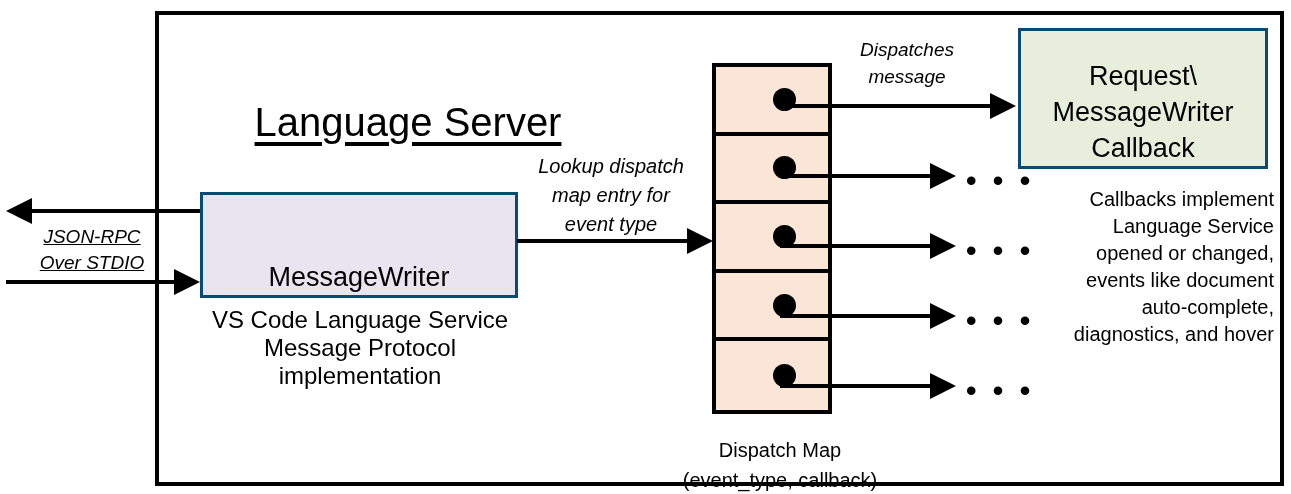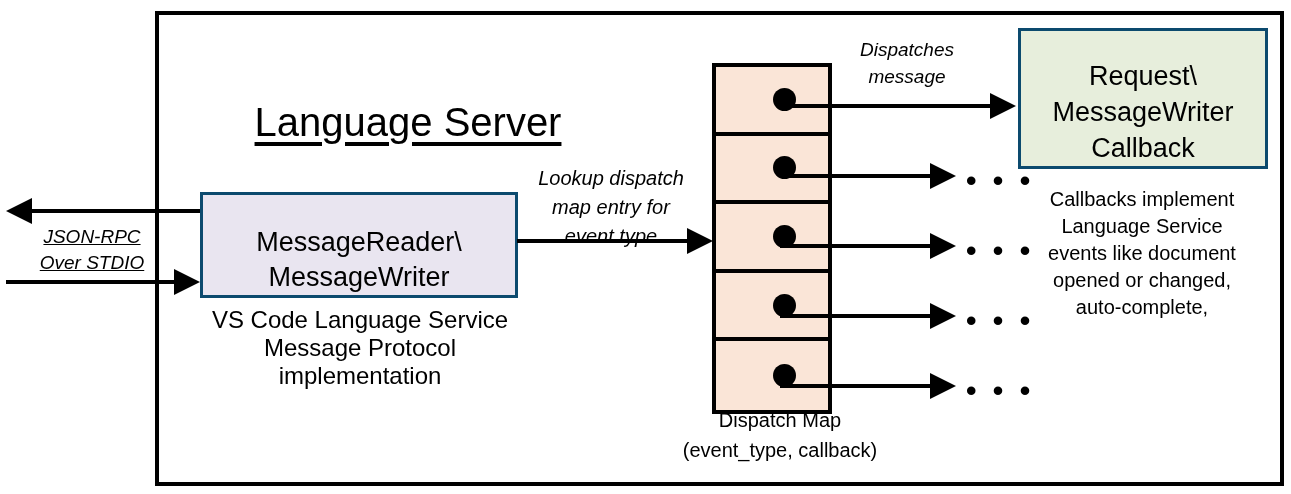--- a/index.html
+++ b/index.html
@@ -77,33 +77,33 @@
   #messagereader-caption {
     left: 190px;
     top: 306px;
     width: 340px;
     font-size: 24px;
     line-height: 28px;
     text-align: center;
   }
   #dispatchmap-caption {
     left: 640px;
-    top: 405px;
+    top: 435px;
     width: 280px;
     font-size: 20px;
     line-height: 30px;
     text-align: center;
   }
   #callback-description {
     left: 1010px;
     top: 186px;
     width: 264px;
     font-size: 20px;
     line-height: 27px;
-    text-align: center;
+    text-align: right;
   }
 
   
   .edge-label {
     font-style: italic;
     text-align: center;
     line-height: 26px;
   }
   #label-jsonrpc {
     left: 12px;
@@ -111,21 +111,20 @@
     width: 160px;
     font-size: 19px;
     text-decoration: underline;
   }
   #label-lookup {
     left: 513px;
     top: 152px;
     width: 196px;
     font-size: 20px;
     line-height: 29px;
-    margin-top: 12px;
   }
   #label-dispatches {
     left: 832px;
     top: 36px;
     width: 150px;
     font-size: 19px;
     line-height: 27px;
   }
 
   
@@ -196,21 +195,20 @@
   <div class="abs hline" style="left:6px; top:280px; width:170px;"></div>
   <div class="abs arrow-right" style="left:174px; top:269px;"></div>
 
   <div class="abs edge-label" id="label-jsonrpc">
     <div>JSON-RPC</div>
     <div>Over STDIO</div>
   </div>
 
   <div class="abs node-box" id="messagereader-box">
     <div>
-      <div>MessageReader\</div>
       <div>MessageWriter</div>
     </div>
   </div>
   <div class="abs" id="messagereader-caption">
     <div>VS Code Language Service</div>
     <div>Message Protocol implementation</div>
   </div>
 
   <div class="abs hline" style="left:517px; top:239px; width:172px;"></div>
   <div class="abs arrow-right" style="left:687px; top:228px;"></div>
@@ -269,18 +267,19 @@
     <div>
       <div>Request\</div>
       <div>MessageWriter</div>
       <div>Callback</div>
     </div>
   </div>
 
   <div class="abs" id="callback-description">
     <div>Callbacks implement</div>
     <div>Language Service</div>
+    <div>opened or changed,</div>
     <div>events like document</div>
-    <div>opened or changed,</div>
     <div>auto-complete,</div>
+    <div>diagnostics, and hover</div>
   </div>
 
 </div>
 
 </body></html>

